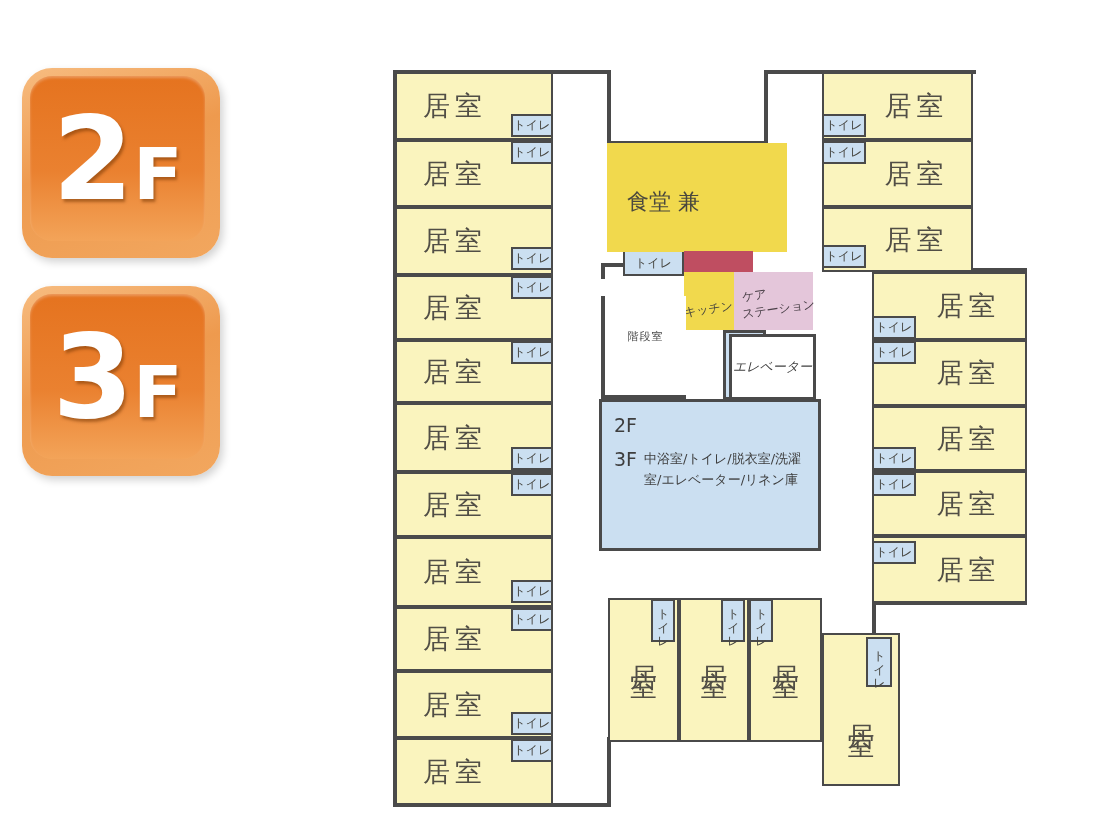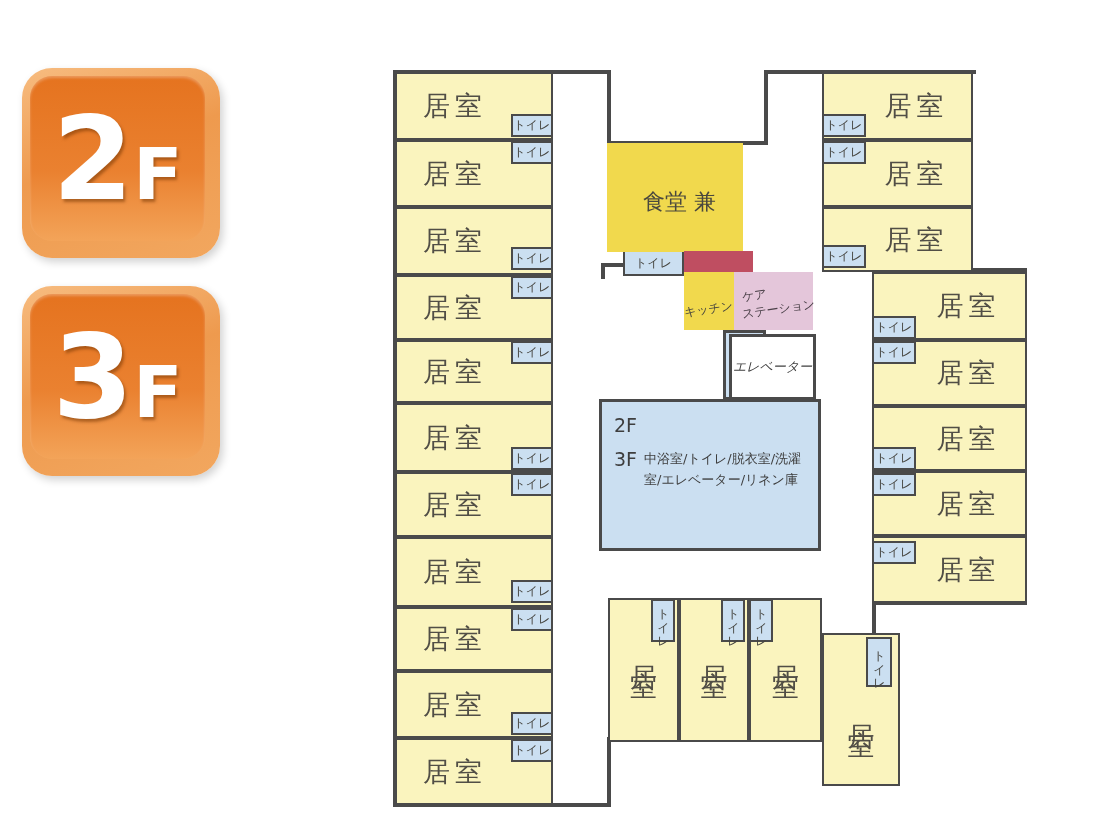--- a/index.html
+++ b/index.html
@@ -31,22 +31,22 @@
   .room.a-r{padding-left:38px;}
   .room.v .room-label{position:absolute;left:50%;transform:translateX(-50%);
         writing-mode:vertical-rl;letter-spacing:6px;}
   .toilet{position:absolute;background:#CBDFF1;border:2px solid #4A4A4A;box-sizing:border-box;
         display:flex;align-items:center;justify-content:center;}
   .toilet .toilet-label{font-size:12px;color:#45443F;white-space:nowrap;border-radius:8px;}
   .toilet.v .toilet-label{writing-mode:vertical-rl;}
 
   
   .block{position:absolute;box-sizing:border-box;}
-  .dining{left:607px;top:143px;width:136px;height:109px;background:#F1D94D;
-        display:flex;flex-direction:column;justify-content:center;padding:10px 0 0 36px;}
+  .dining{left:607px;top:143px;width:180px;height:109px;background:#F1D94D;
+        display:flex;flex-direction:column;justify-content:center;padding:10px 0 0 20px;}
   .dining span{font-size:22px;line-height:1.38;color:#4A483E;font-weight:500;white-space:nowrap;}
   .red-zone{left:684px;top:251px;width:69px;height:21px;background:#BF4E61;}
   .kitchen{left:684px;top:272px;width:50px;height:58px;background:#F1D94D;
         display:flex;align-items:flex-end;justify-content:center;padding-bottom:12px;}
   .kitchen span{font-size:12px;color:#4A483E;white-space:nowrap;transform:rotate(-8deg);}
   .care{left:734px;top:272px;width:79px;height:58px;background:#E4C6DA;
         display:flex;flex-direction:column;justify-content:center;padding-left:8px;}
   .care span{font-size:12px;line-height:1.45;color:#4A4048;white-space:nowrap;transform:rotate(-8deg);}
   .stair{left:601px;top:296px;width:85px;height:103px;background:#ffffff;
         border-left:4px solid #4A4A4A;border-bottom:4px solid #4A4A4A;
@@ -252,20 +252,23 @@
 
   <div class="block kitchen">
     <span>キッチン</span>
   </div>
 
   <div class="block care">
     <span>ケア</span>
     <span>ステーション</span>
   </div>
 
+  <div class="block stair">
+    <span>階段室</span>
+  </div>
 
   <div class="block ub">
     <span>UB</span>
   </div>
 
   <div class="block elevator">
     <span>エレベーター</span>
   </div>
 
   <div class="block info-box">

